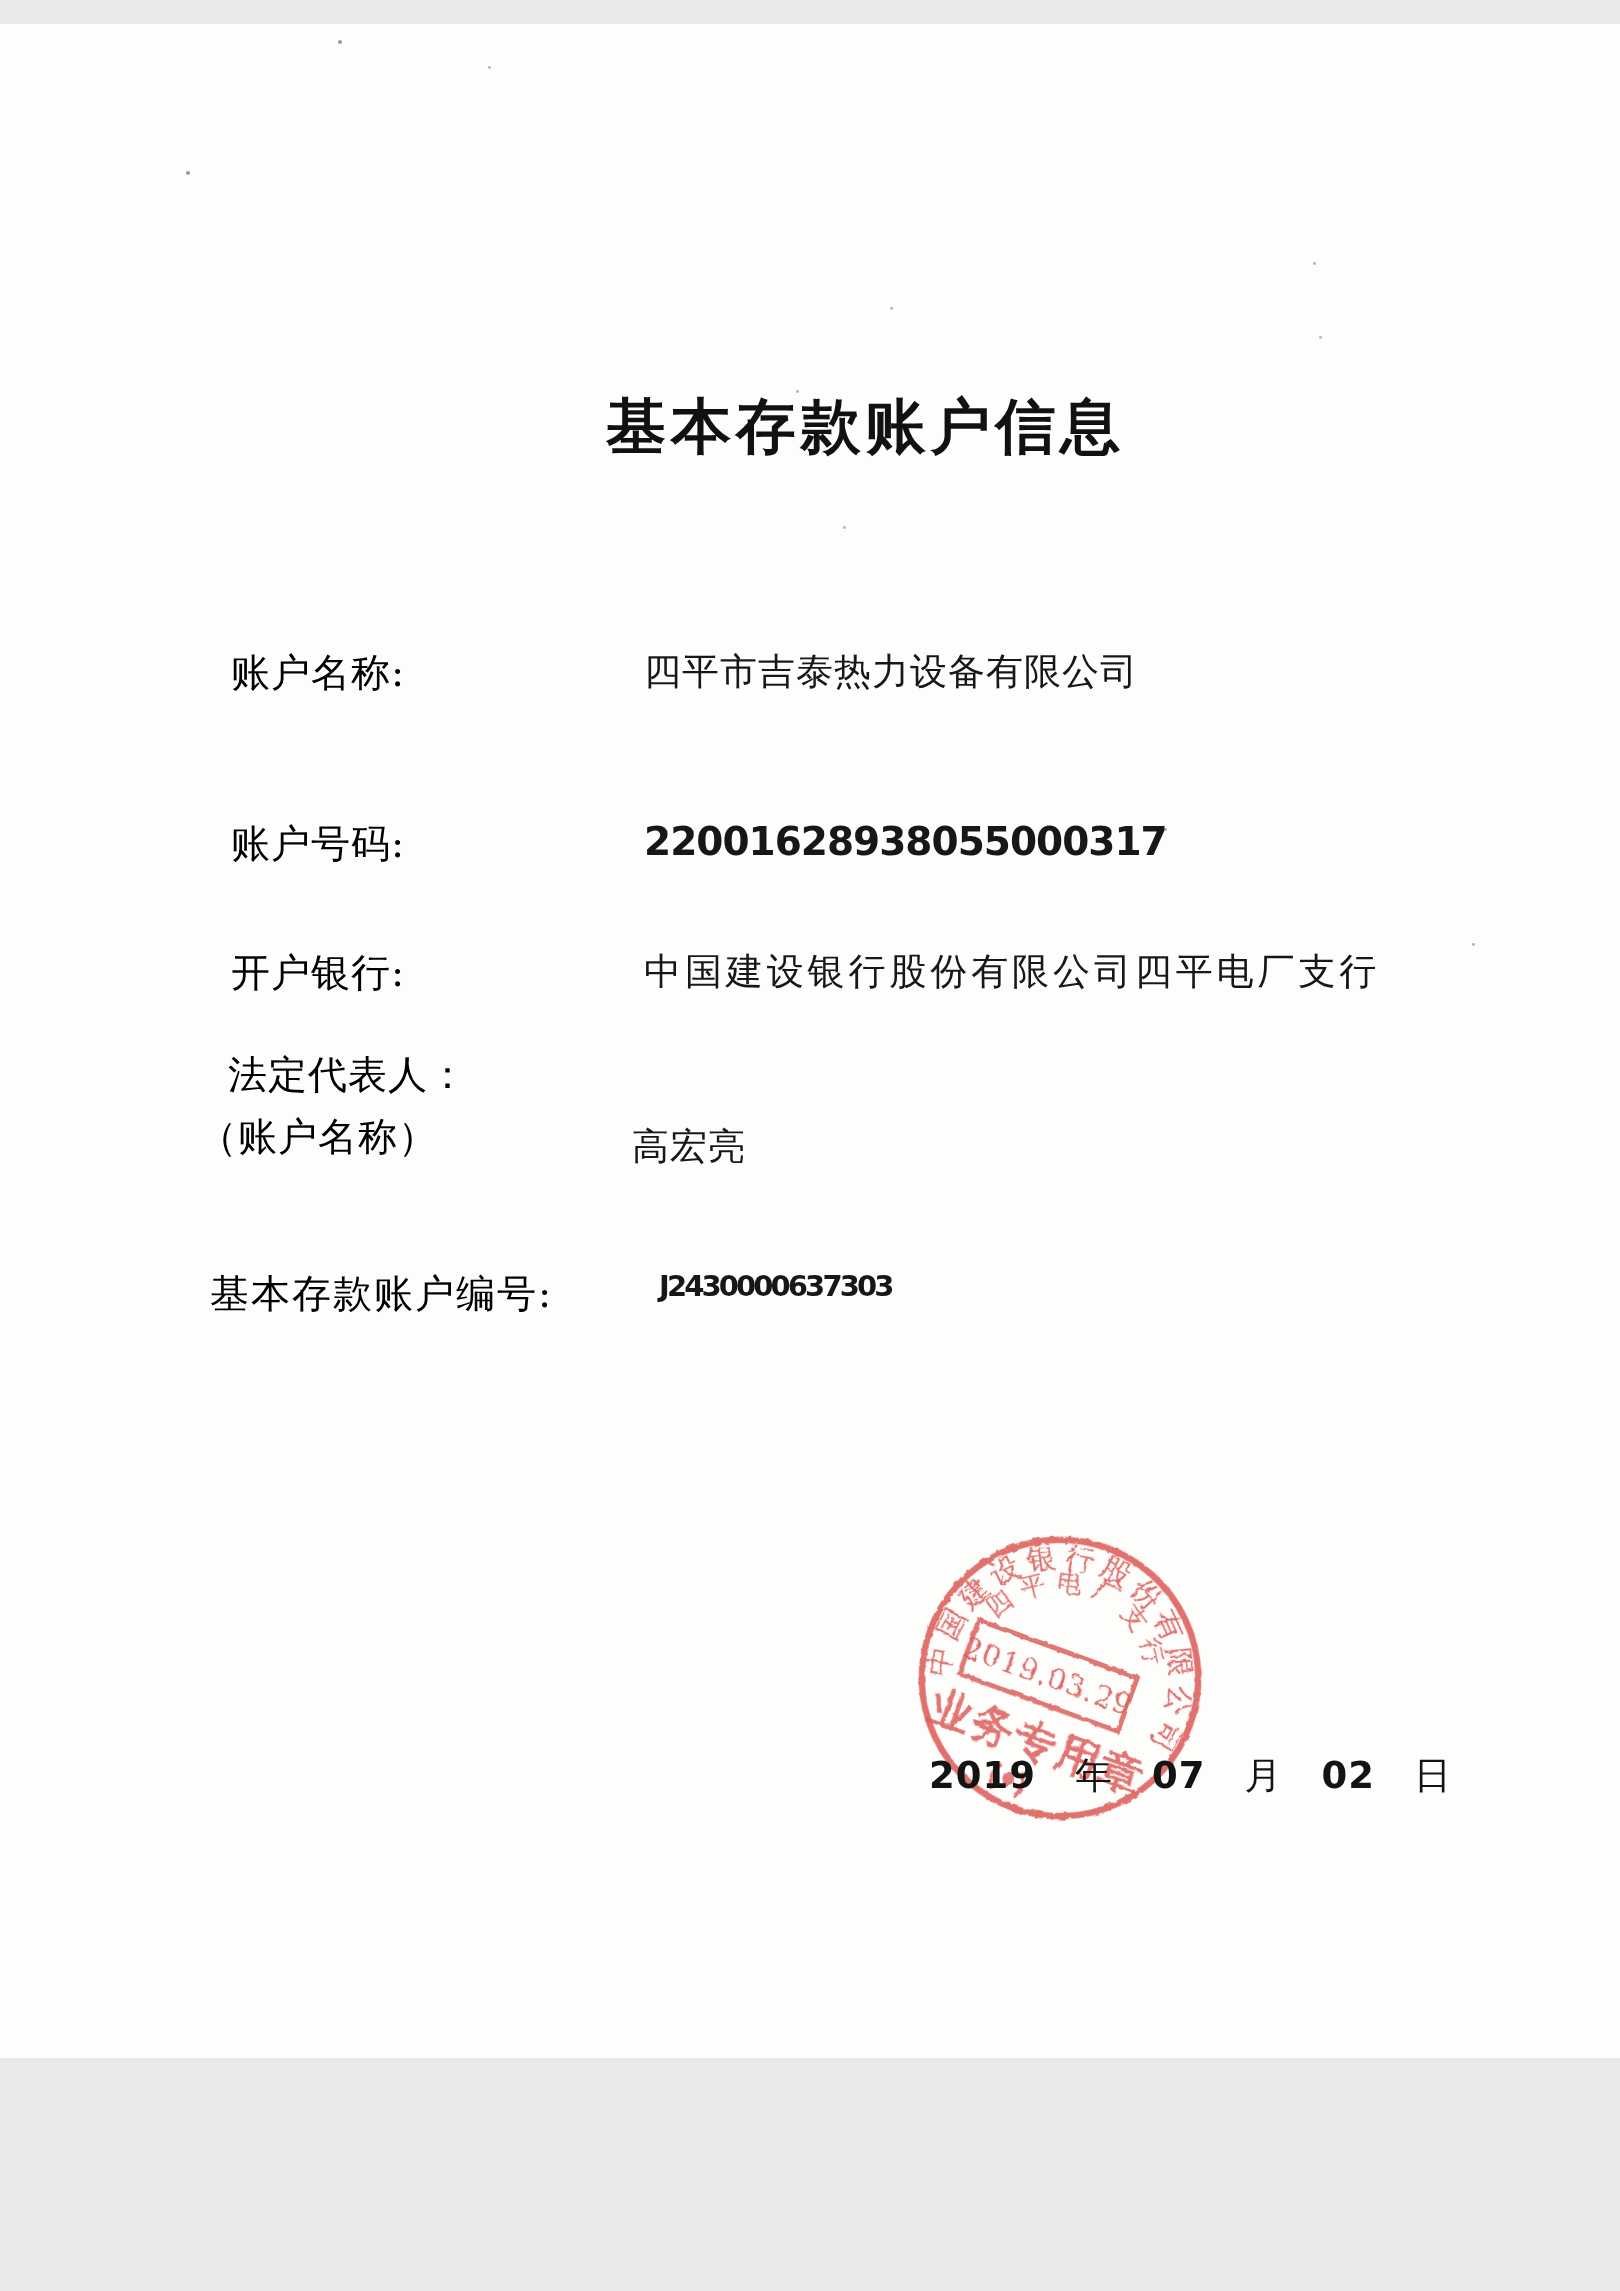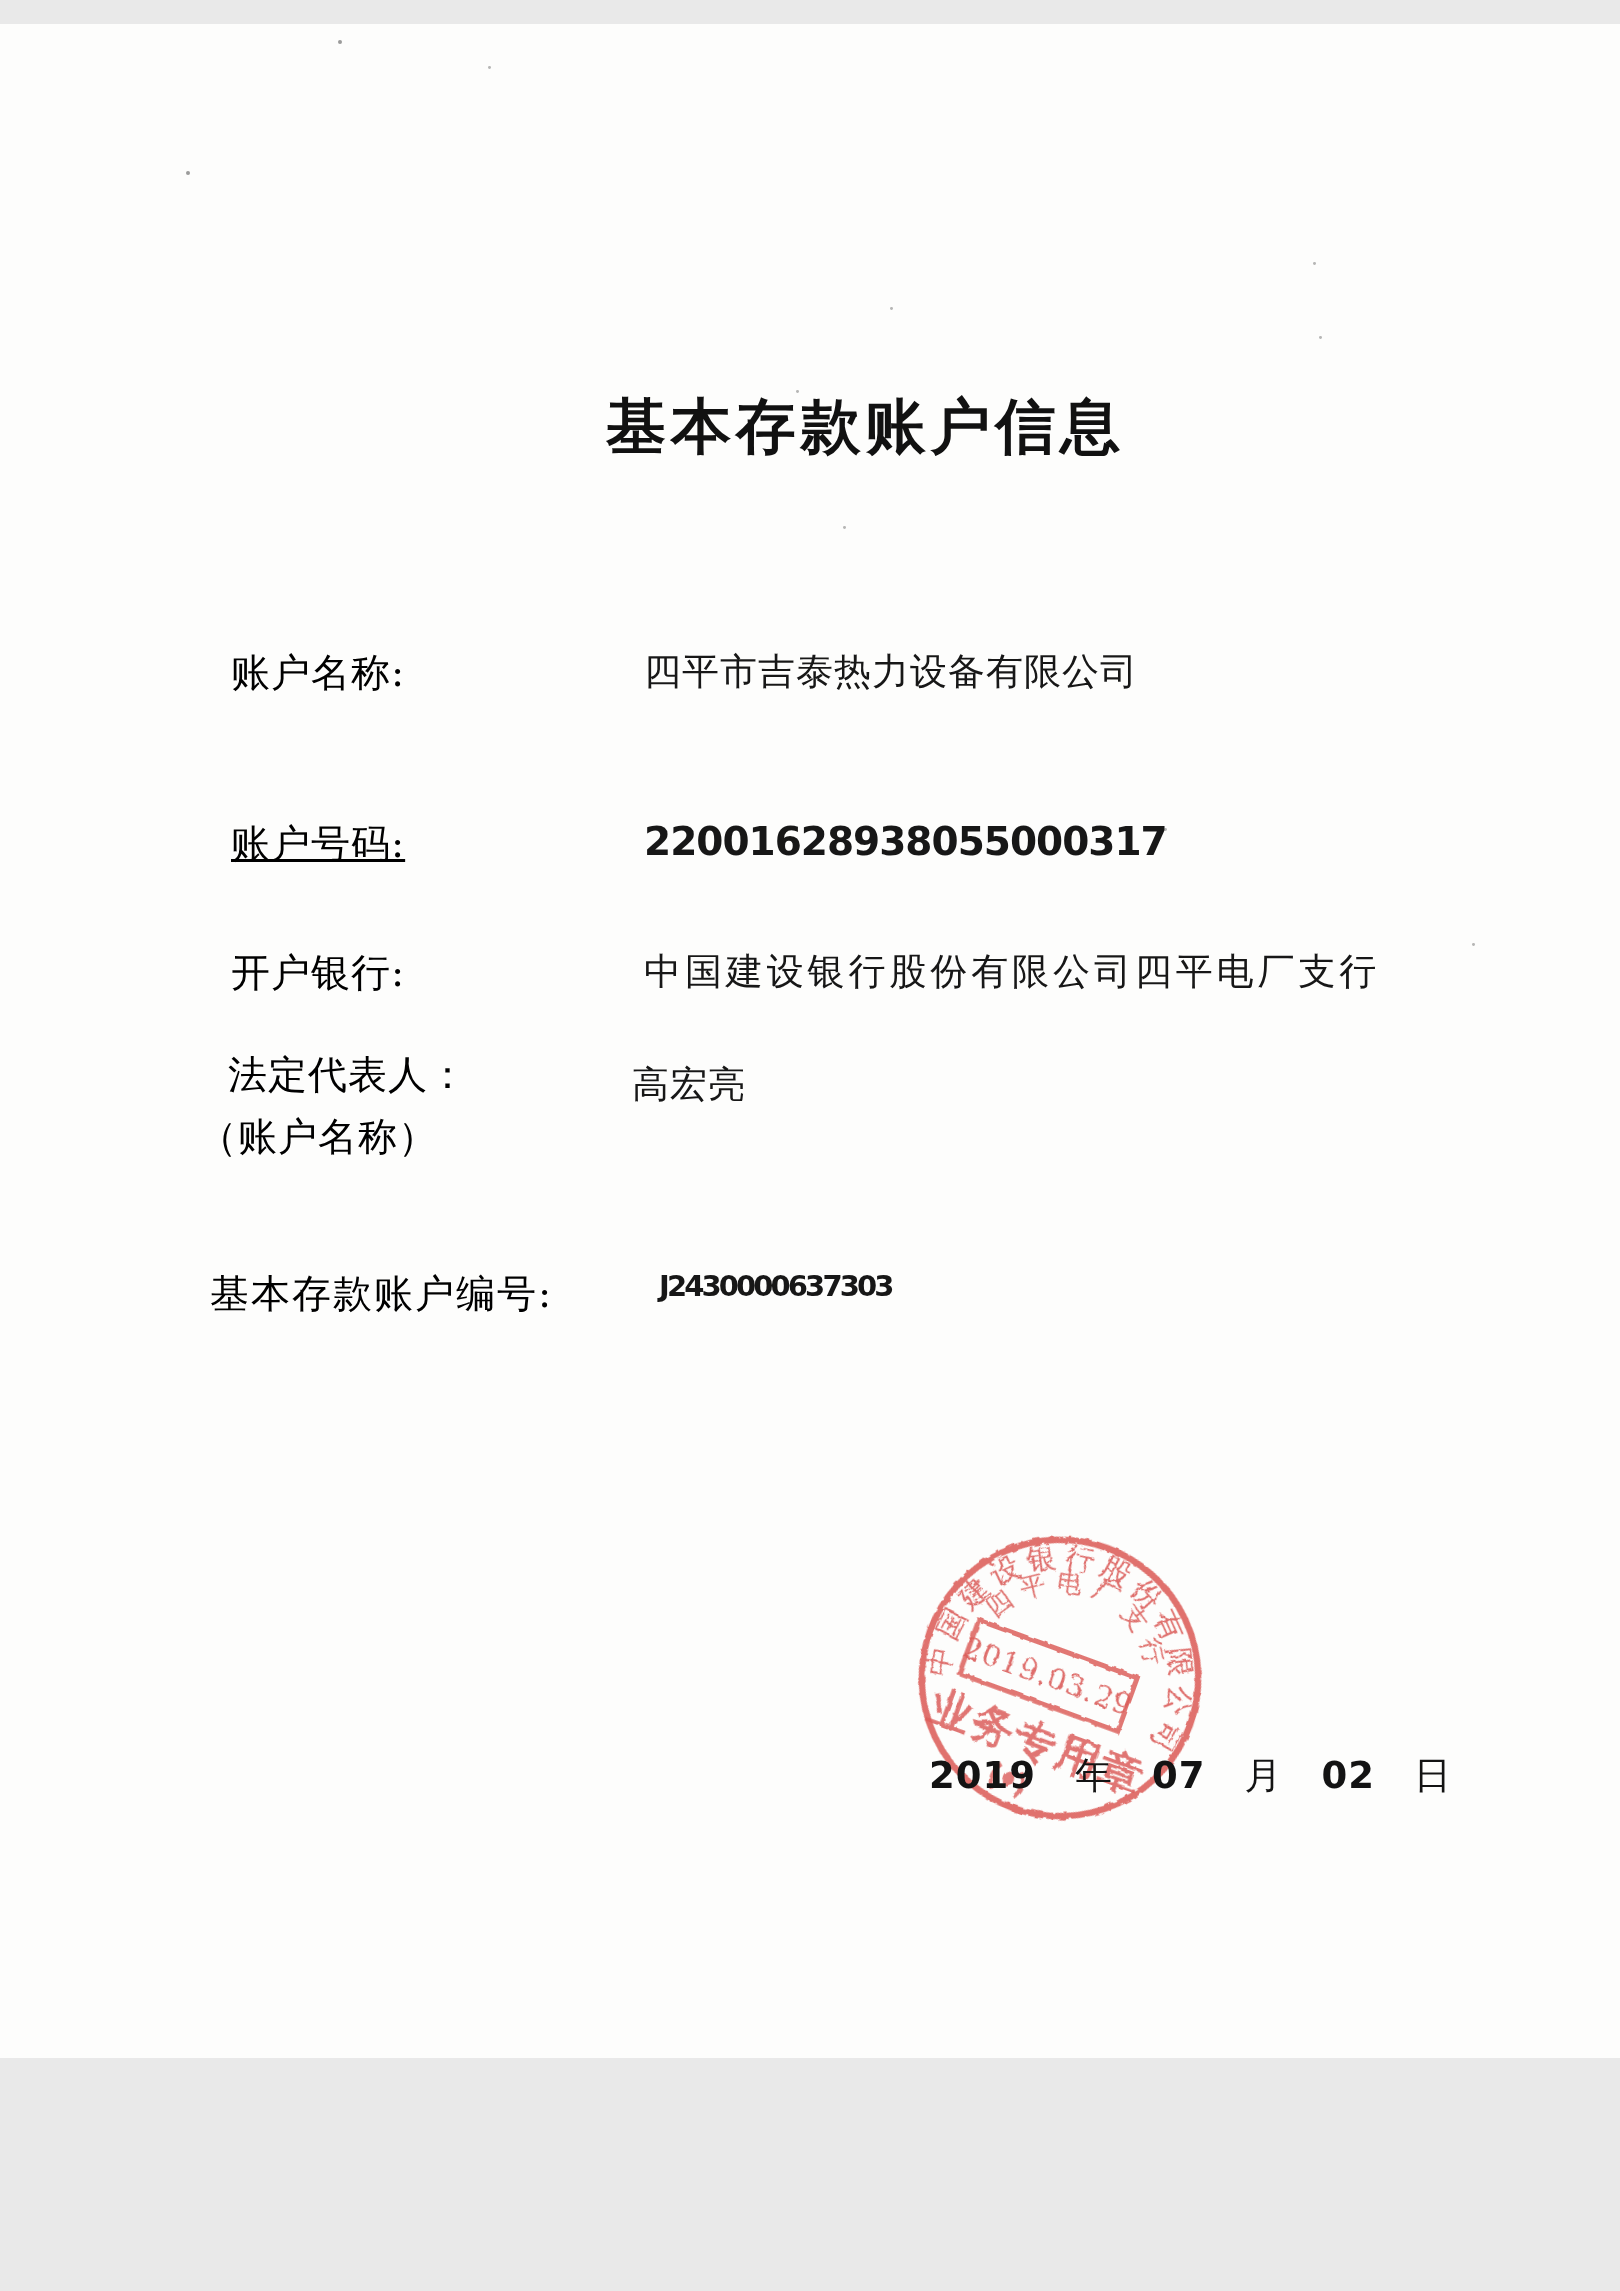--- a/index.html
+++ b/index.html
@@ -20,27 +20,27 @@
     font-weight:700;font-size:60px;letter-spacing:4.9px;
     color:#111;white-space:nowrap;
   }
   .lbl,.val{position:absolute;white-space:nowrap;line-height:1.15;}
   .lbl{font-family:"DejaVu Serif",serif;font-size:39px;letter-spacing:1px;color:#000000;}
   .val{font-family:"DejaVu Serif",serif;font-size:37px;letter-spacing:1px;color:#171717;}
   .num{font-family:"DejaVu Sans",sans-serif;font-weight:bold;}
 
   .l-account-name {left:231px;top:627px;}
   .v-account-name {left:644px;top:627px;}
-  .l-account-number{left:231px;top:798px;text-decoration:underline;}
+  .l-account-number{left:231px;top:798px;}
   .v-account-number{left:644px;top:796px;font-size:39px;letter-spacing:-1px;}
   .l-bank         {left:231px;top:927px;}
   .v-bank         {left:644px;top:927px;letter-spacing:3.9px;}
   .l-legal-1      {left:228px;top:1029px;}
   .l-legal-2      {left:198px;top:1091px;}
-  .v-legal        {left:632px;top:1040px;text-align:right;}
+  .v-legal        {left:632px;top:1102px;text-align:right;}
   .l-deposit-no   {left:210px;top:1248px;letter-spacing:2px;}
   .v-deposit-no   {left:659px;top:1246px;font-size:29px;letter-spacing:-2.9px;}
 
   .date-line{
     position:absolute;left:929px;top:1727px;z-index:5;
     display:flex;gap:39px;align-items:baseline;
     font-size:37px;letter-spacing:1px;color:#131313;white-space:nowrap;
   }
   .date-line .cjk{font-family:"DejaVu Serif",serif;}
 

